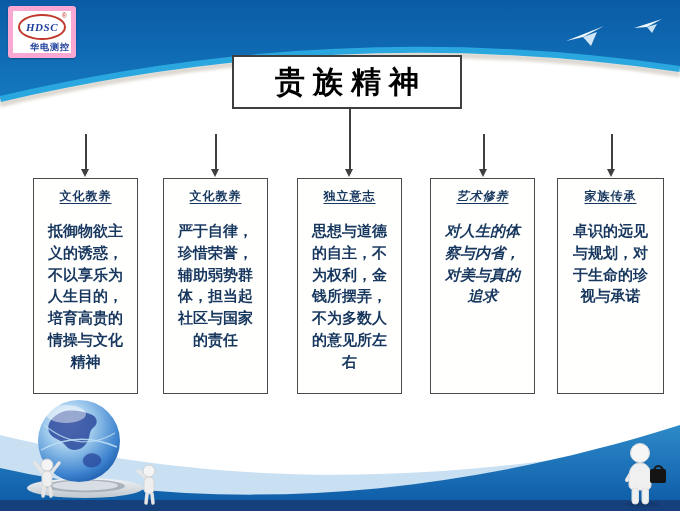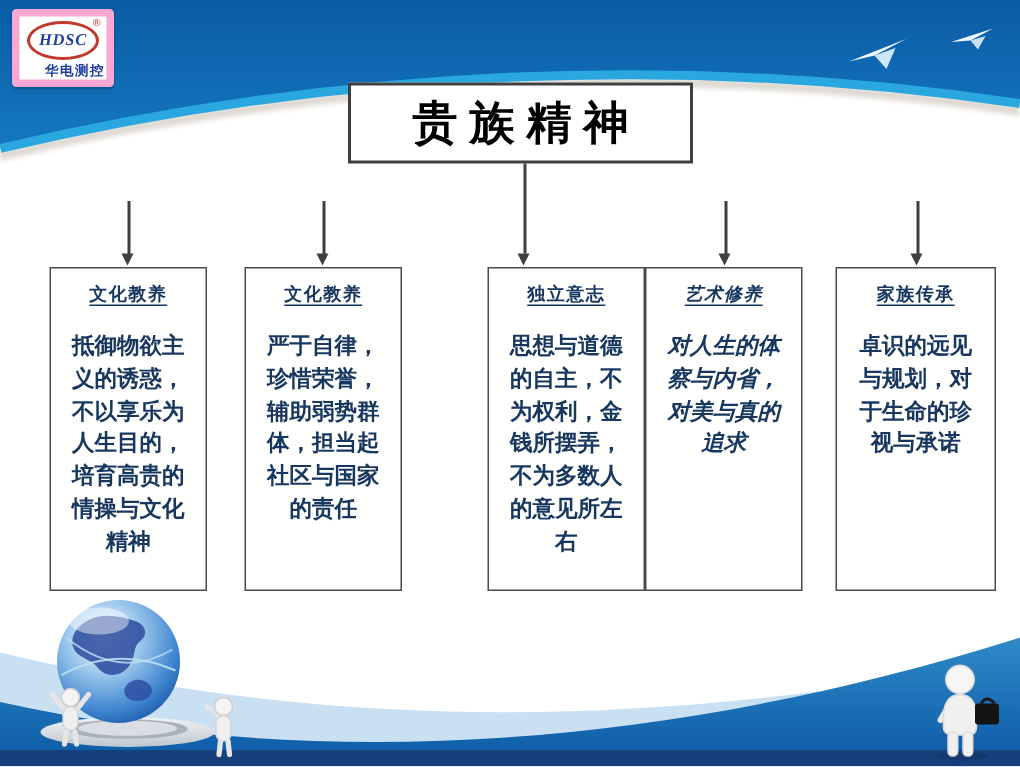--- a/index.html
+++ b/index.html
@@ -124,21 +124,21 @@
   <div class="ahead" style="left:607px; top:169px;"></div>
 
   <div class="col" style="left:33px;">
     <div class="col-h">文化教养</div>
     <div class="col-b">抵御物欲主义的诱惑，不以享乐为人生目的，培育高贵的情操与文化精神</div>
   </div>
   <div class="col" style="left:163px;">
     <div class="col-h">文化教养</div>
     <div class="col-b">严于自律，珍惜荣誉，辅助弱势群体，担当起社区与国家的责任</div>
   </div>
-  <div class="col" style="left:297px;margin-left:28px;">
+  <div class="col" style="left:297px;">
     <div class="col-h">独立意志</div>
     <div class="col-b">思想与道德的自主，不为权利，金钱所摆弄，不为多数人的意见所左右</div>
   </div>
   <div class="col" style="left:430px;font-style:italic;">
     <div class="col-h">艺术修养</div>
     <div class="col-b">对人生的体察与内省，对美与真的追求</div>
   </div>
   <div class="col" style="left:557px; width:107px;">
     <div class="col-h">家族传承</div>
     <div class="col-b">卓识的远见与规划，对于生命的珍视与承诺</div>

